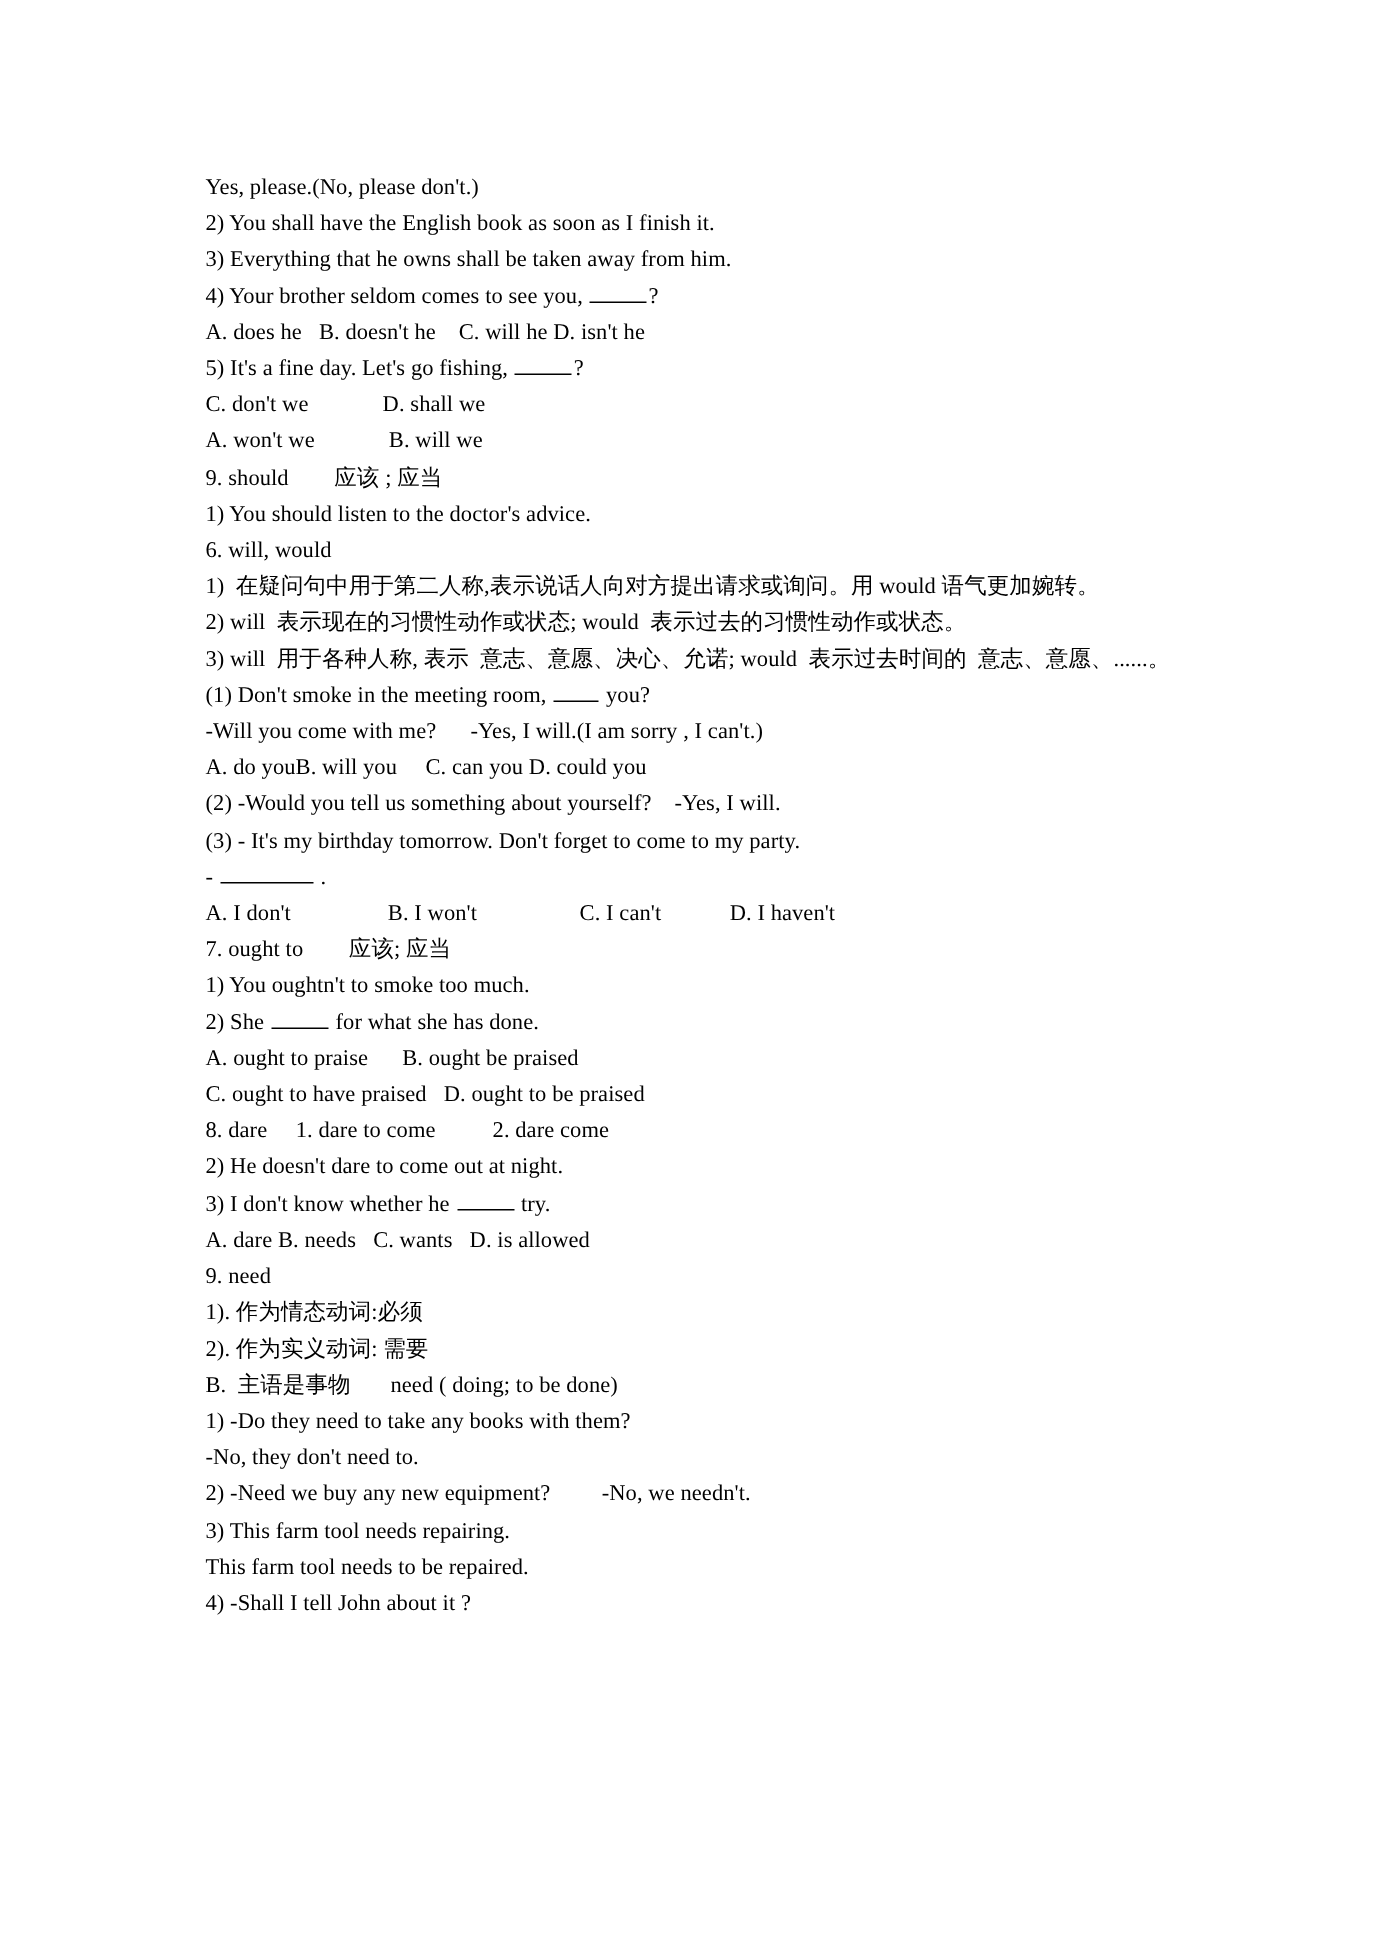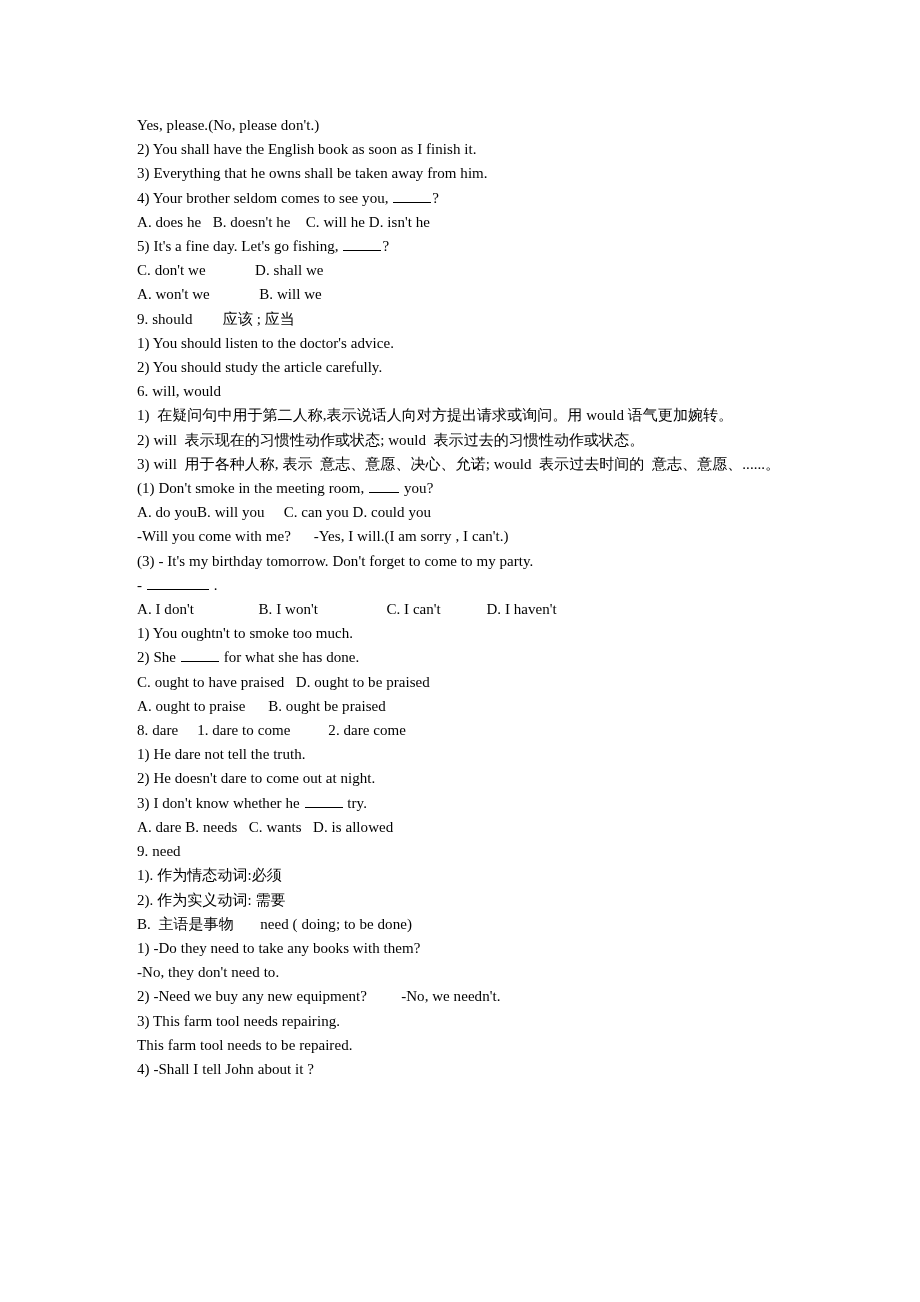--- a/index.html
+++ b/index.html
@@ -60,37 +60,37 @@
       <div class="line">Yes, please.(No, please don't.)</div>
       <div class="line">2) You shall have the English book as soon as I finish it.</div>
       <div class="line">3) Everything that he owns shall be taken away from him.</div>
       <div class="line"><span>4) Your brother seldom comes to see you, </span><span class="blank blank-md"></span><span>?</span></div>
       <div class="line">A. does he   B. doesn't he    C. will he D. isn't he</div>
       <div class="line"><span>5) It's a fine day. Let's go fishing, </span><span class="blank blank-md"></span><span>?</span></div>
       <div class="line">C. don't we             D. shall we</div>
       <div class="line">A. won't we             B. will we</div>
       <div class="line">9. should        应该 ; 应当</div>
       <div class="line">1) You should listen to the doctor's advice.</div>
-      <div class="line">2) You should study the article carefully.</div>
       <div class="line">6. will, would</div>
       <div class="line">1)  在疑问句中用于第二人称,表示说话人向对方提出请求或询问。用 would 语气更加婉转。</div>
       <div class="line">2) will  表示现在的习惯性动作或状态; would  表示过去的习惯性动作或状态。</div>
       <div class="line wrap-para">3) will  用于各种人称, 表示  意志、意愿、决心、允诺; would  表示过去时间的  意志、意愿、......。</div>
       <div class="line"><span>(1) Don't smoke in the meeting room, </span><span class="blank blank-sm"></span><span> you?</span></div>
+      <div class="line">-Will you come with me?      -Yes, I will.(I am sorry , I can't.)</div>
       <div class="line">A. do youB. will you     C. can you D. could you</div>
-      <div class="line">-Will you come with me?      -Yes, I will.(I am sorry , I can't.)</div>
+      <div class="line">(2) -Would you tell us something about yourself?    -Yes, I will.</div>
       <div class="line">(3) - It's my birthday tomorrow. Don't forget to come to my party.</div>
       <div class="line"><span>- </span><span class="blank blank-lg"></span><span> .</span></div>
       <div class="line">A. I don't                 B. I won't                  C. I can't            D. I haven't</div>
+      <div class="line">7. ought to        应该; 应当</div>
       <div class="line">1) You oughtn't to smoke too much.</div>
       <div class="line"><span>2) She </span><span class="blank blank-md"></span><span> for what she has done.</span></div>
+      <div class="line">A. ought to praise      B. ought be praised</div>
       <div class="line">C. ought to have praised   D. ought to be praised</div>
-      <div class="line">A. ought to praise      B. ought be praised</div>
       <div class="line">8. dare     1. dare to come          2. dare come</div>
-      <div class="line">1) He dare not tell the truth.</div>
       <div class="line">2) He doesn't dare to come out at night.</div>
       <div class="line"><span>3) I don't know whether he </span><span class="blank blank-md"></span><span> try.</span></div>
       <div class="line">A. dare B. needs   C. wants   D. is allowed</div>
       <div class="line">9. need</div>
       <div class="line">1). 作为情态动词:必须</div>
       <div class="line">2). 作为实义动词: 需要</div>
       <div class="line">B.  主语是事物       need ( doing; to be done)</div>
       <div class="line">1) -Do they need to take any books with them?</div>
       <div class="line">-No, they don't need to.</div>
       <div class="line">2) -Need we buy any new equipment?         -No, we needn't.</div>

